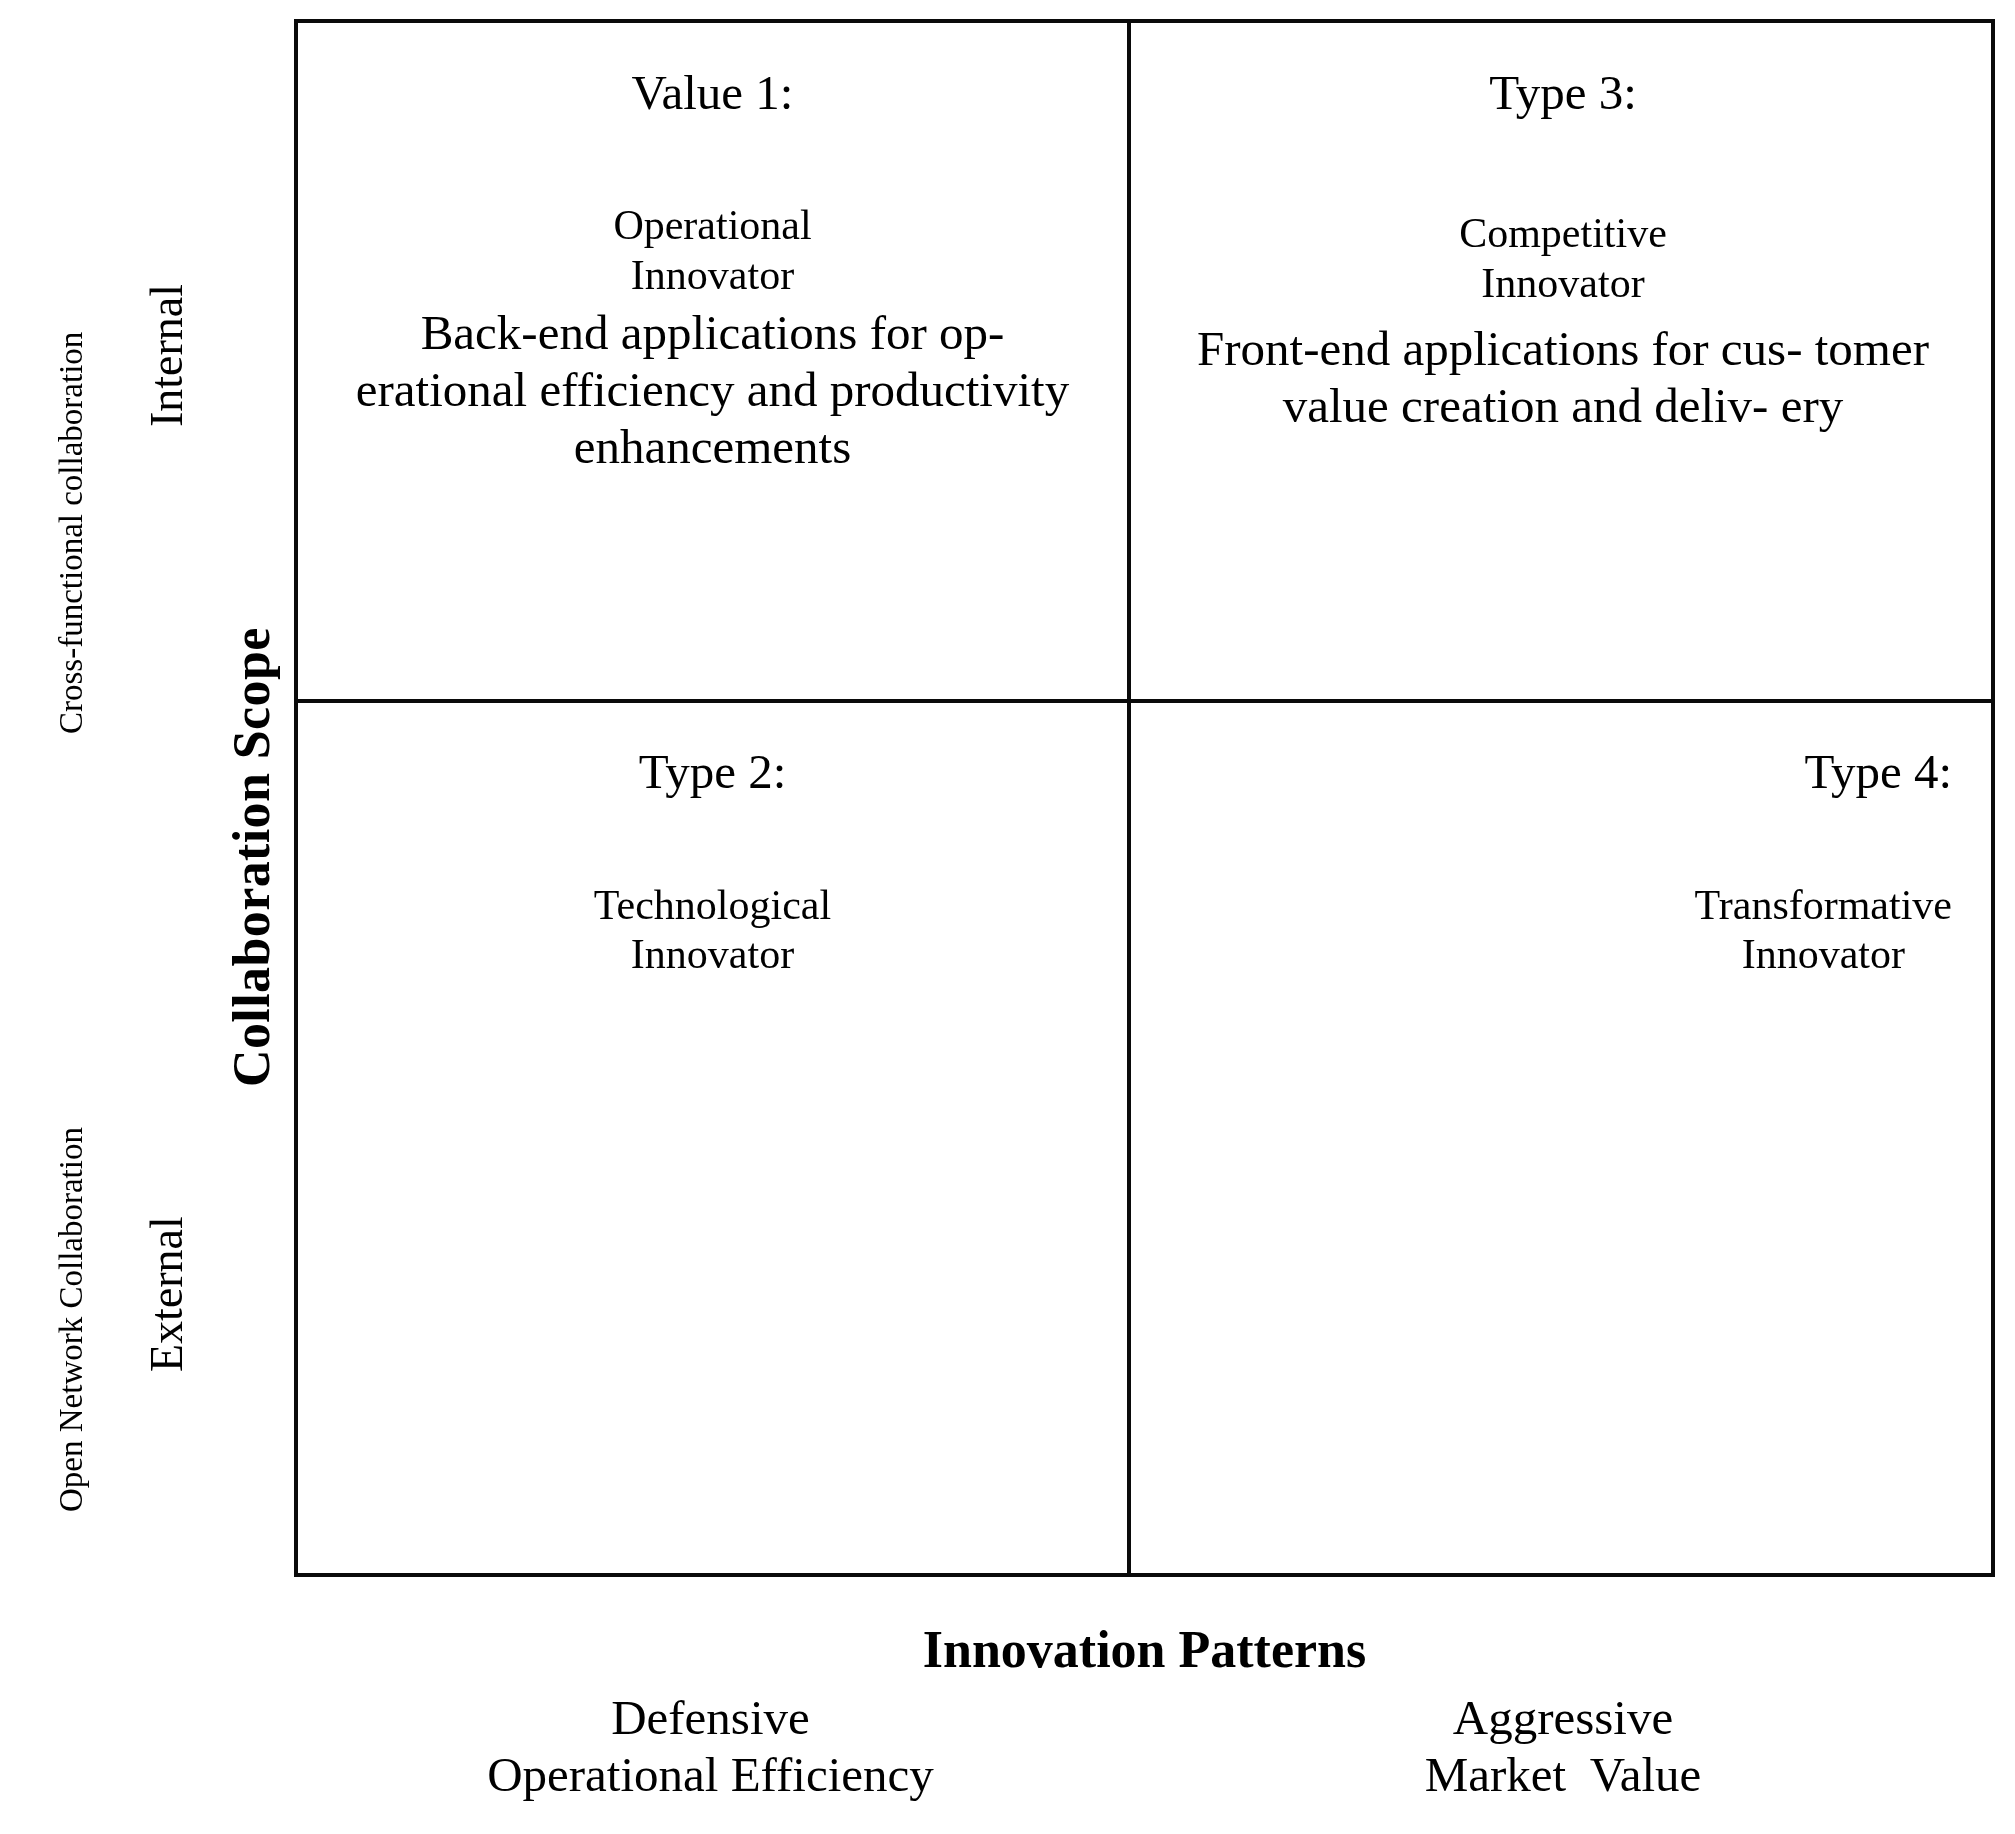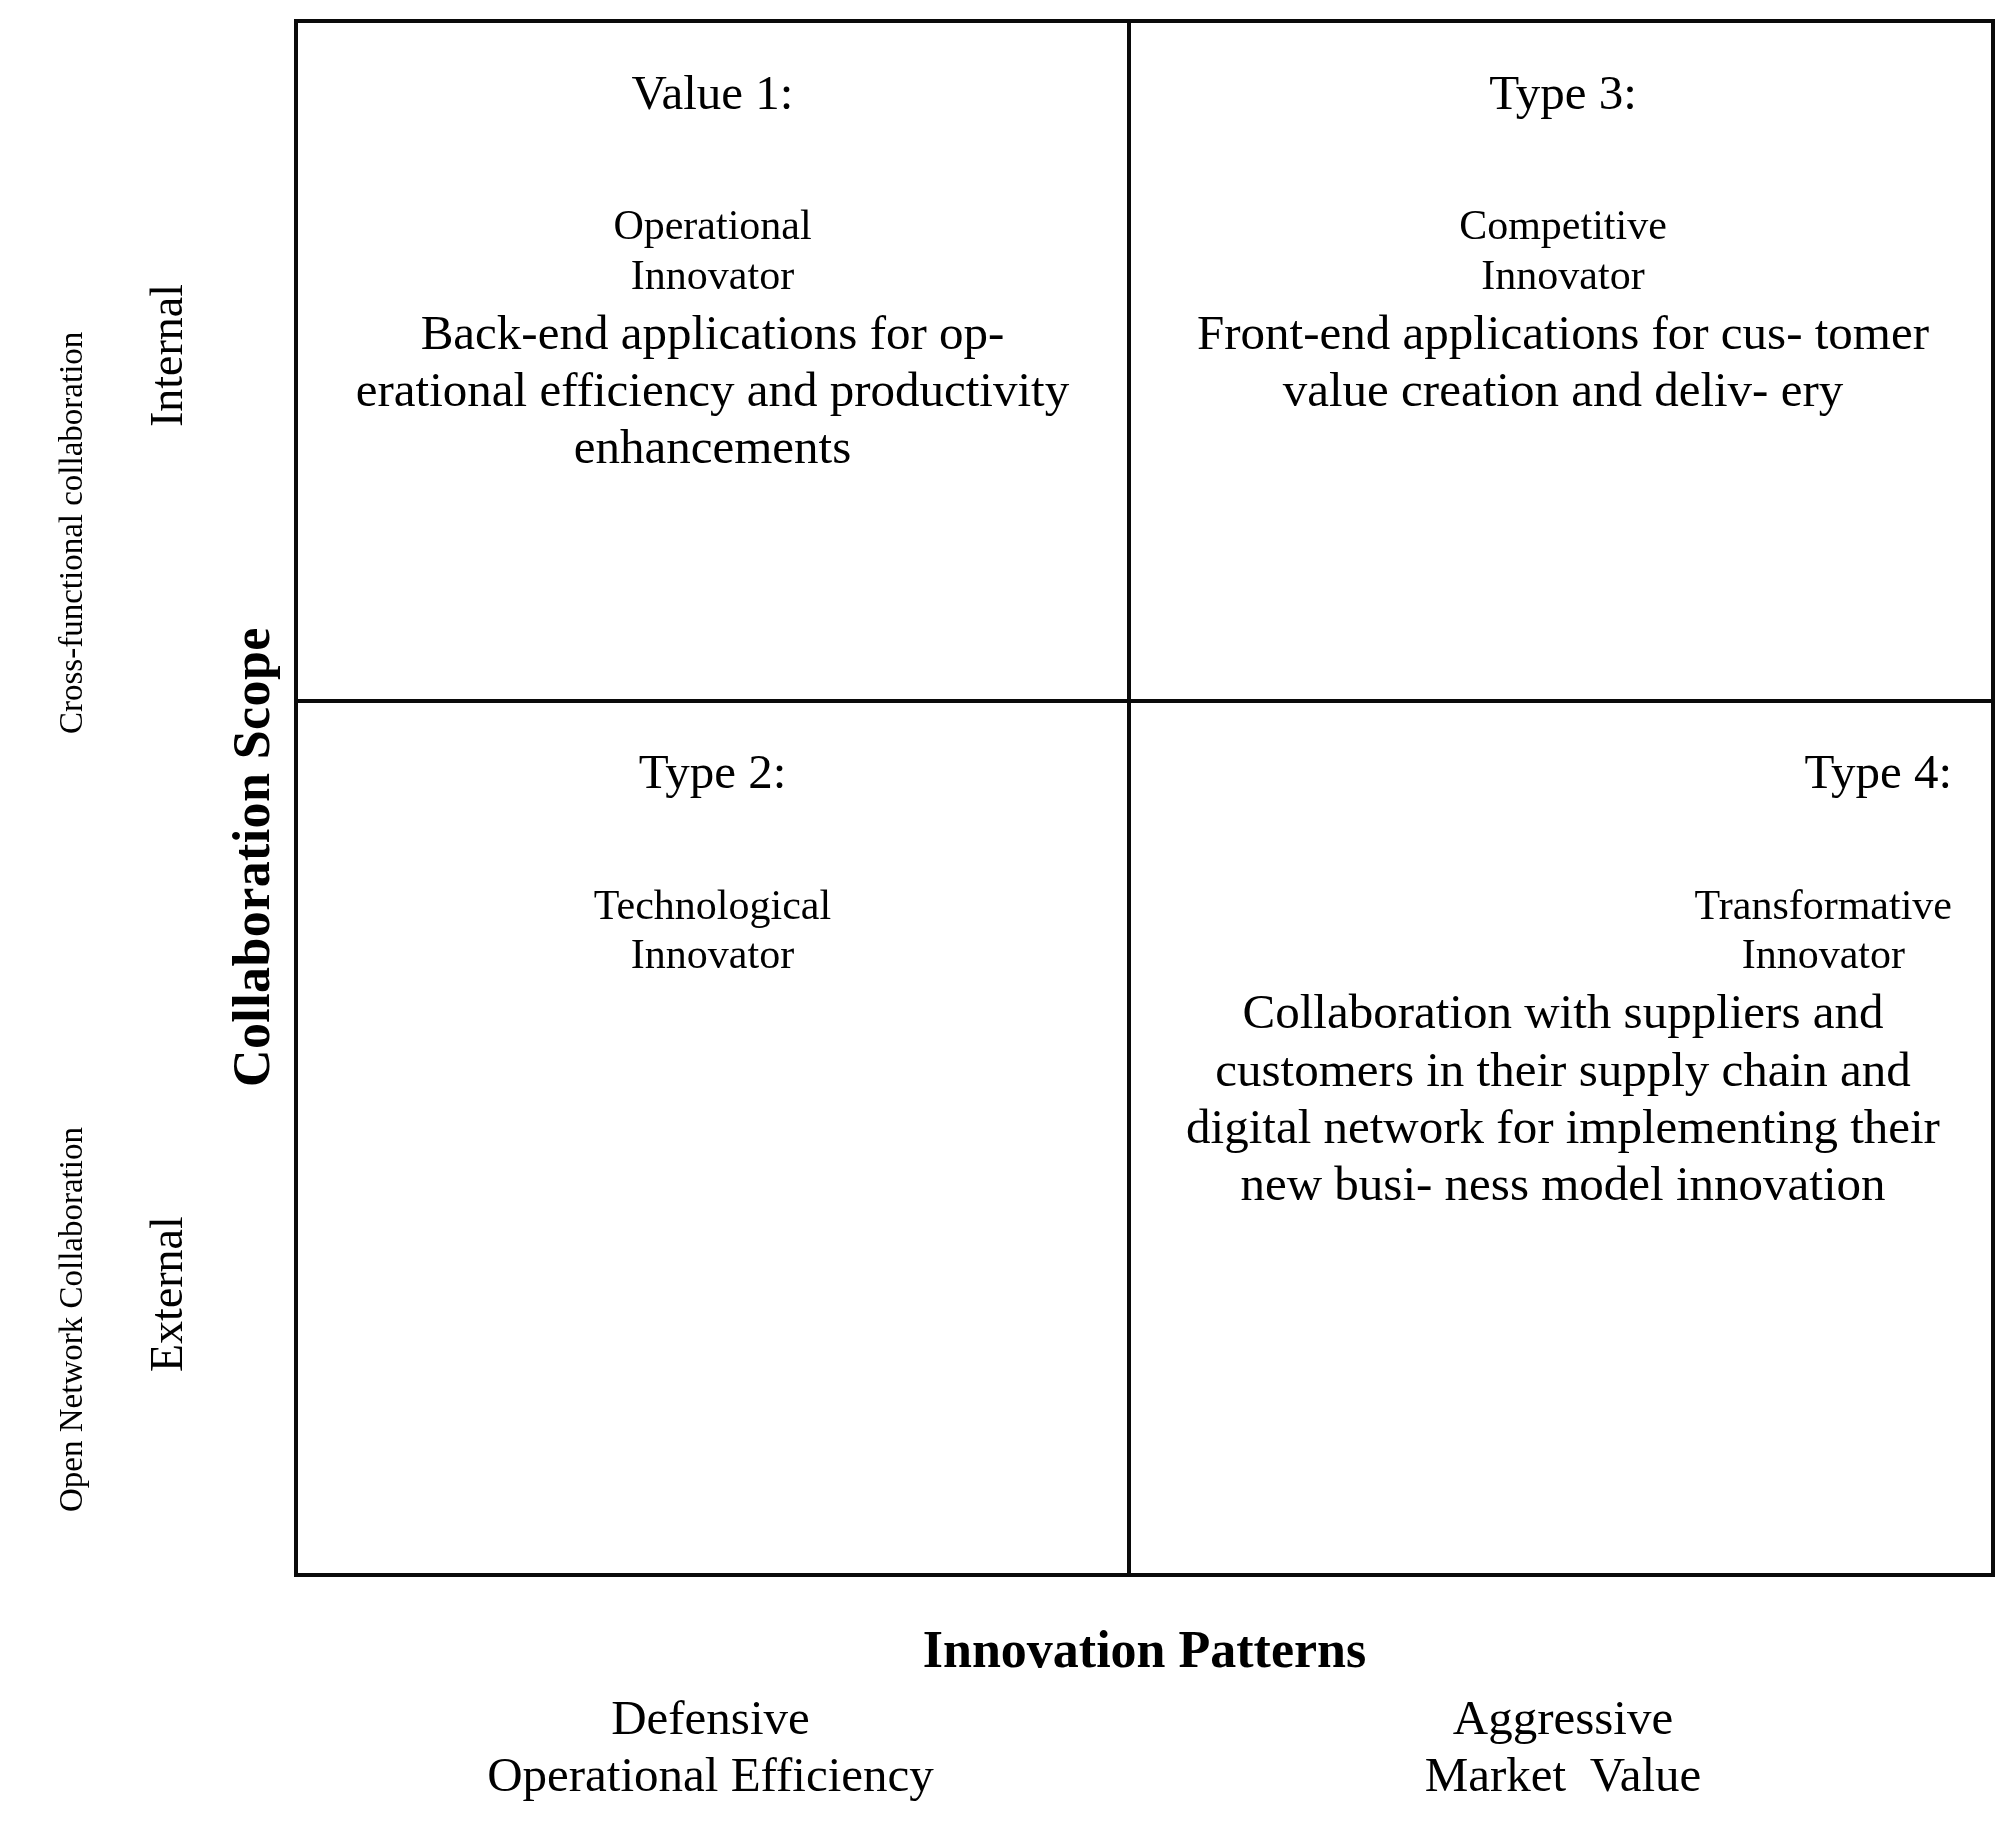--- a/index.html
+++ b/index.html
@@ -46,21 +46,21 @@
 
   
   .quadrant {
     position: absolute;
     box-sizing: border-box;
     display: flex;
     flex-direction: column;
     align-items: center;
   }
   #quadrant-type1 { left: 298px;  top: 23.5px;   width: 829px; height: 675px; padding: 44px 43px 0 43px; }
-  #quadrant-type3 { left: 1131px; top: 23.5px;   width: 864px; height: 675px; padding: 44px 43px 0 43px; }
+  #quadrant-type3 { left: 1131px; top: 23.5px;   width: 864px; height: 675px; padding: 44px 43px 0 43px; gap: 8px; }
   #quadrant-type2 { left: 298px;  top: 703px;  width: 829px; height: 874px; padding: 44px 43px 0 43px; }
   #quadrant-type4 { left: 1131px; top: 703px;  width: 864px; height: 874px; padding: 44px 43px 0 43px; align-items: flex-end; }
 
   .type-label {
     font-size: 49px;
     line-height: 1.02;
     font-weight: normal;
     text-align: center;
     white-space: nowrap;
   }
@@ -171,27 +171,20 @@
     <span class="nm-line">Innovator</span>
   </div>
 </div>
 
 <div class="quadrant" id="quadrant-type4">
   <div class="type-label">Type 4:</div>
   <div class="innovator-name">
     <span class="nm-line">Transformative</span>
     <span class="nm-line">Innovator</span>
   </div>
-  <div class="quad-desc">
-    <span class="nm-line">Collaboration with suppliers</span>
-    <span class="nm-line">and customers in their supply</span>
-    <span class="nm-line">chain and digital network for</span>
-    <span class="nm-line">implementing their new busi-</span>
-    <span class="nm-line">ness model innovation</span>
-  </div>
 </div>
 
 <div id="axis-innovation-patterns">Innovation Patterns</div>
 
 <div class="bottom-pole" id="bottom-pole-left">
   <span class="pole-line">Defensive</span>
   <span class="pole-line">Operational Efficiency</span>
 </div>
 
 <div class="bottom-pole" id="bottom-pole-right">

